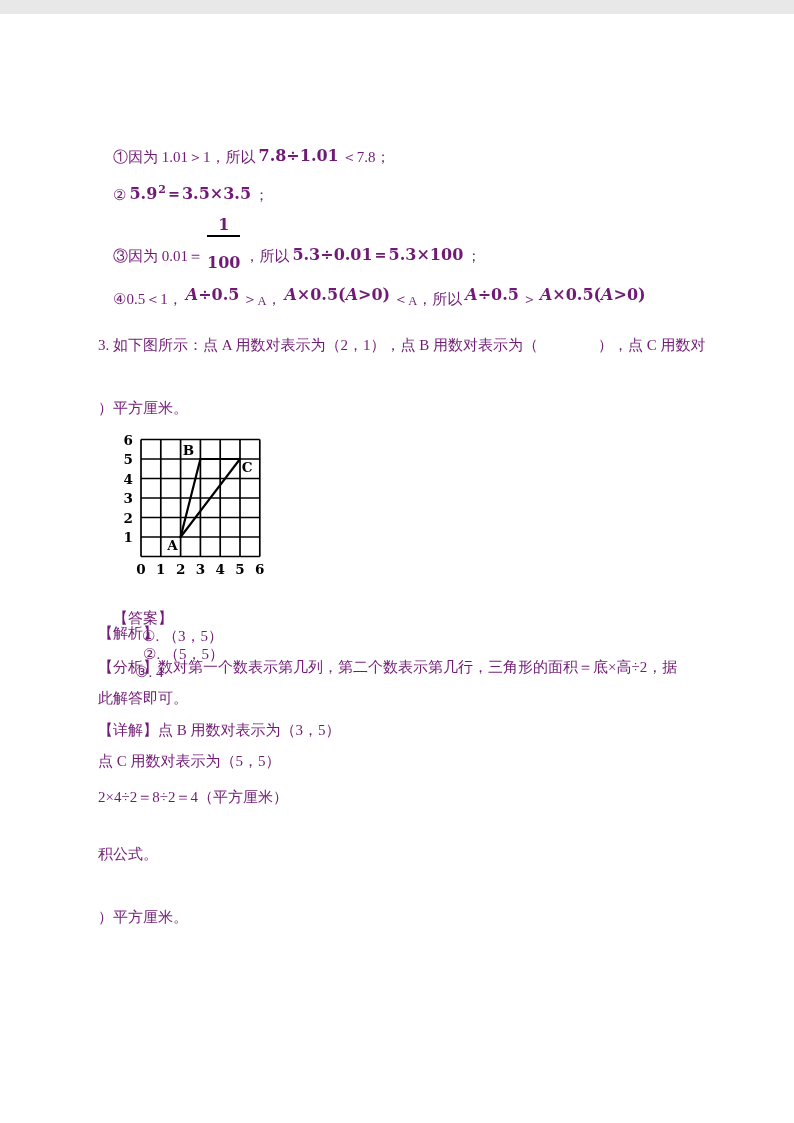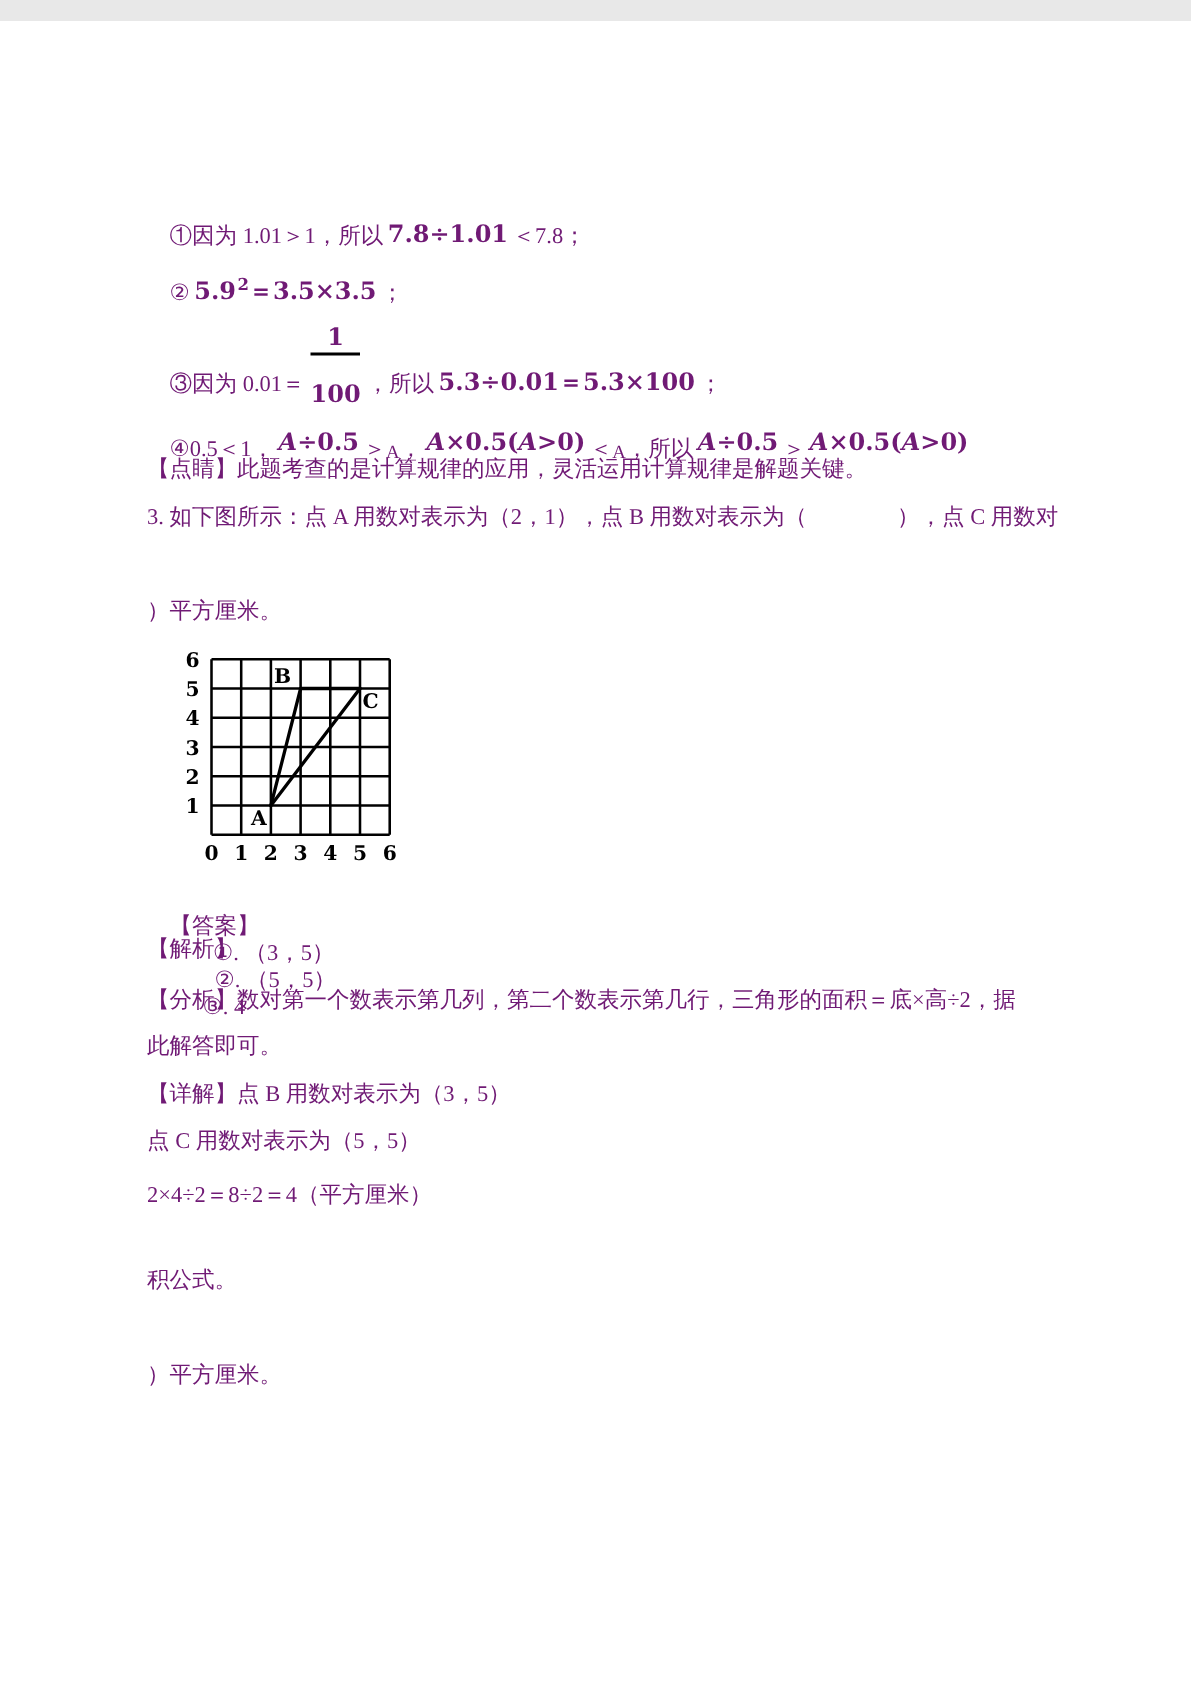--- a/index.html
+++ b/index.html
@@ -71,21 +71,20 @@
   </div>
 
   <div class="line" style="top:184px">
     <span>③因为 0.01＝</span><span class="frac"><span class="num">1</span><span class="den">100</span></span><span>，所以</span><span class="fm">5.3÷0.01＝5.3×100</span><span>；</span>
   </div>
 
   <div class="line" style="top:253px">
     <span>④0.5＜1，</span><span class="fm fm-raised"><span class="it">A</span><span>÷0.5</span></span><span>＞</span><span class="sm">A</span><span>，</span><span class="fm fm-raised"><span class="it">A</span><span>×0.5(</span><span class="it">A</span><span>&gt;0)</span></span><span>＜</span><span class="sm">A</span><span>，所以</span><span class="fm fm-raised"><span class="it">A</span><span>÷0.5</span></span><span>＞</span><span class="fm fm-raised"><span class="it">A</span><span>×0.5(</span><span class="it">A</span><span>&gt;0)</span></span>
   </div>
 
-  <div class="line" style="top:290px">【点睛】此题考查的是计算规律的应用，灵活运用计算规律是解题关键。</div>
 
   <div class="line" style="top:322px">3. 如下图所示：点 A 用数对表示为（2，1），点 B 用数对表示为（　　　　），点 C 用数对</div>
   <div class="line" style="top:385px">）平方厘米。</div>
 
   <svg class="figure-svg" width="176" height="152">
       <line x1="31" y1="11.5" x2="31" y2="128.5" stroke="#000" stroke-width="1.7"></line>
       <line x1="31" y1="11.5" x2="149.8" y2="11.5" stroke="#000" stroke-width="1.7"></line>
       <line x1="50.8" y1="11.5" x2="50.8" y2="128.5" stroke="#000" stroke-width="1.7"></line>
       <line x1="31" y1="31" x2="149.8" y2="31" stroke="#000" stroke-width="1.7"></line>
       <line x1="70.6" y1="11.5" x2="70.6" y2="128.5" stroke="#000" stroke-width="1.7"></line>

